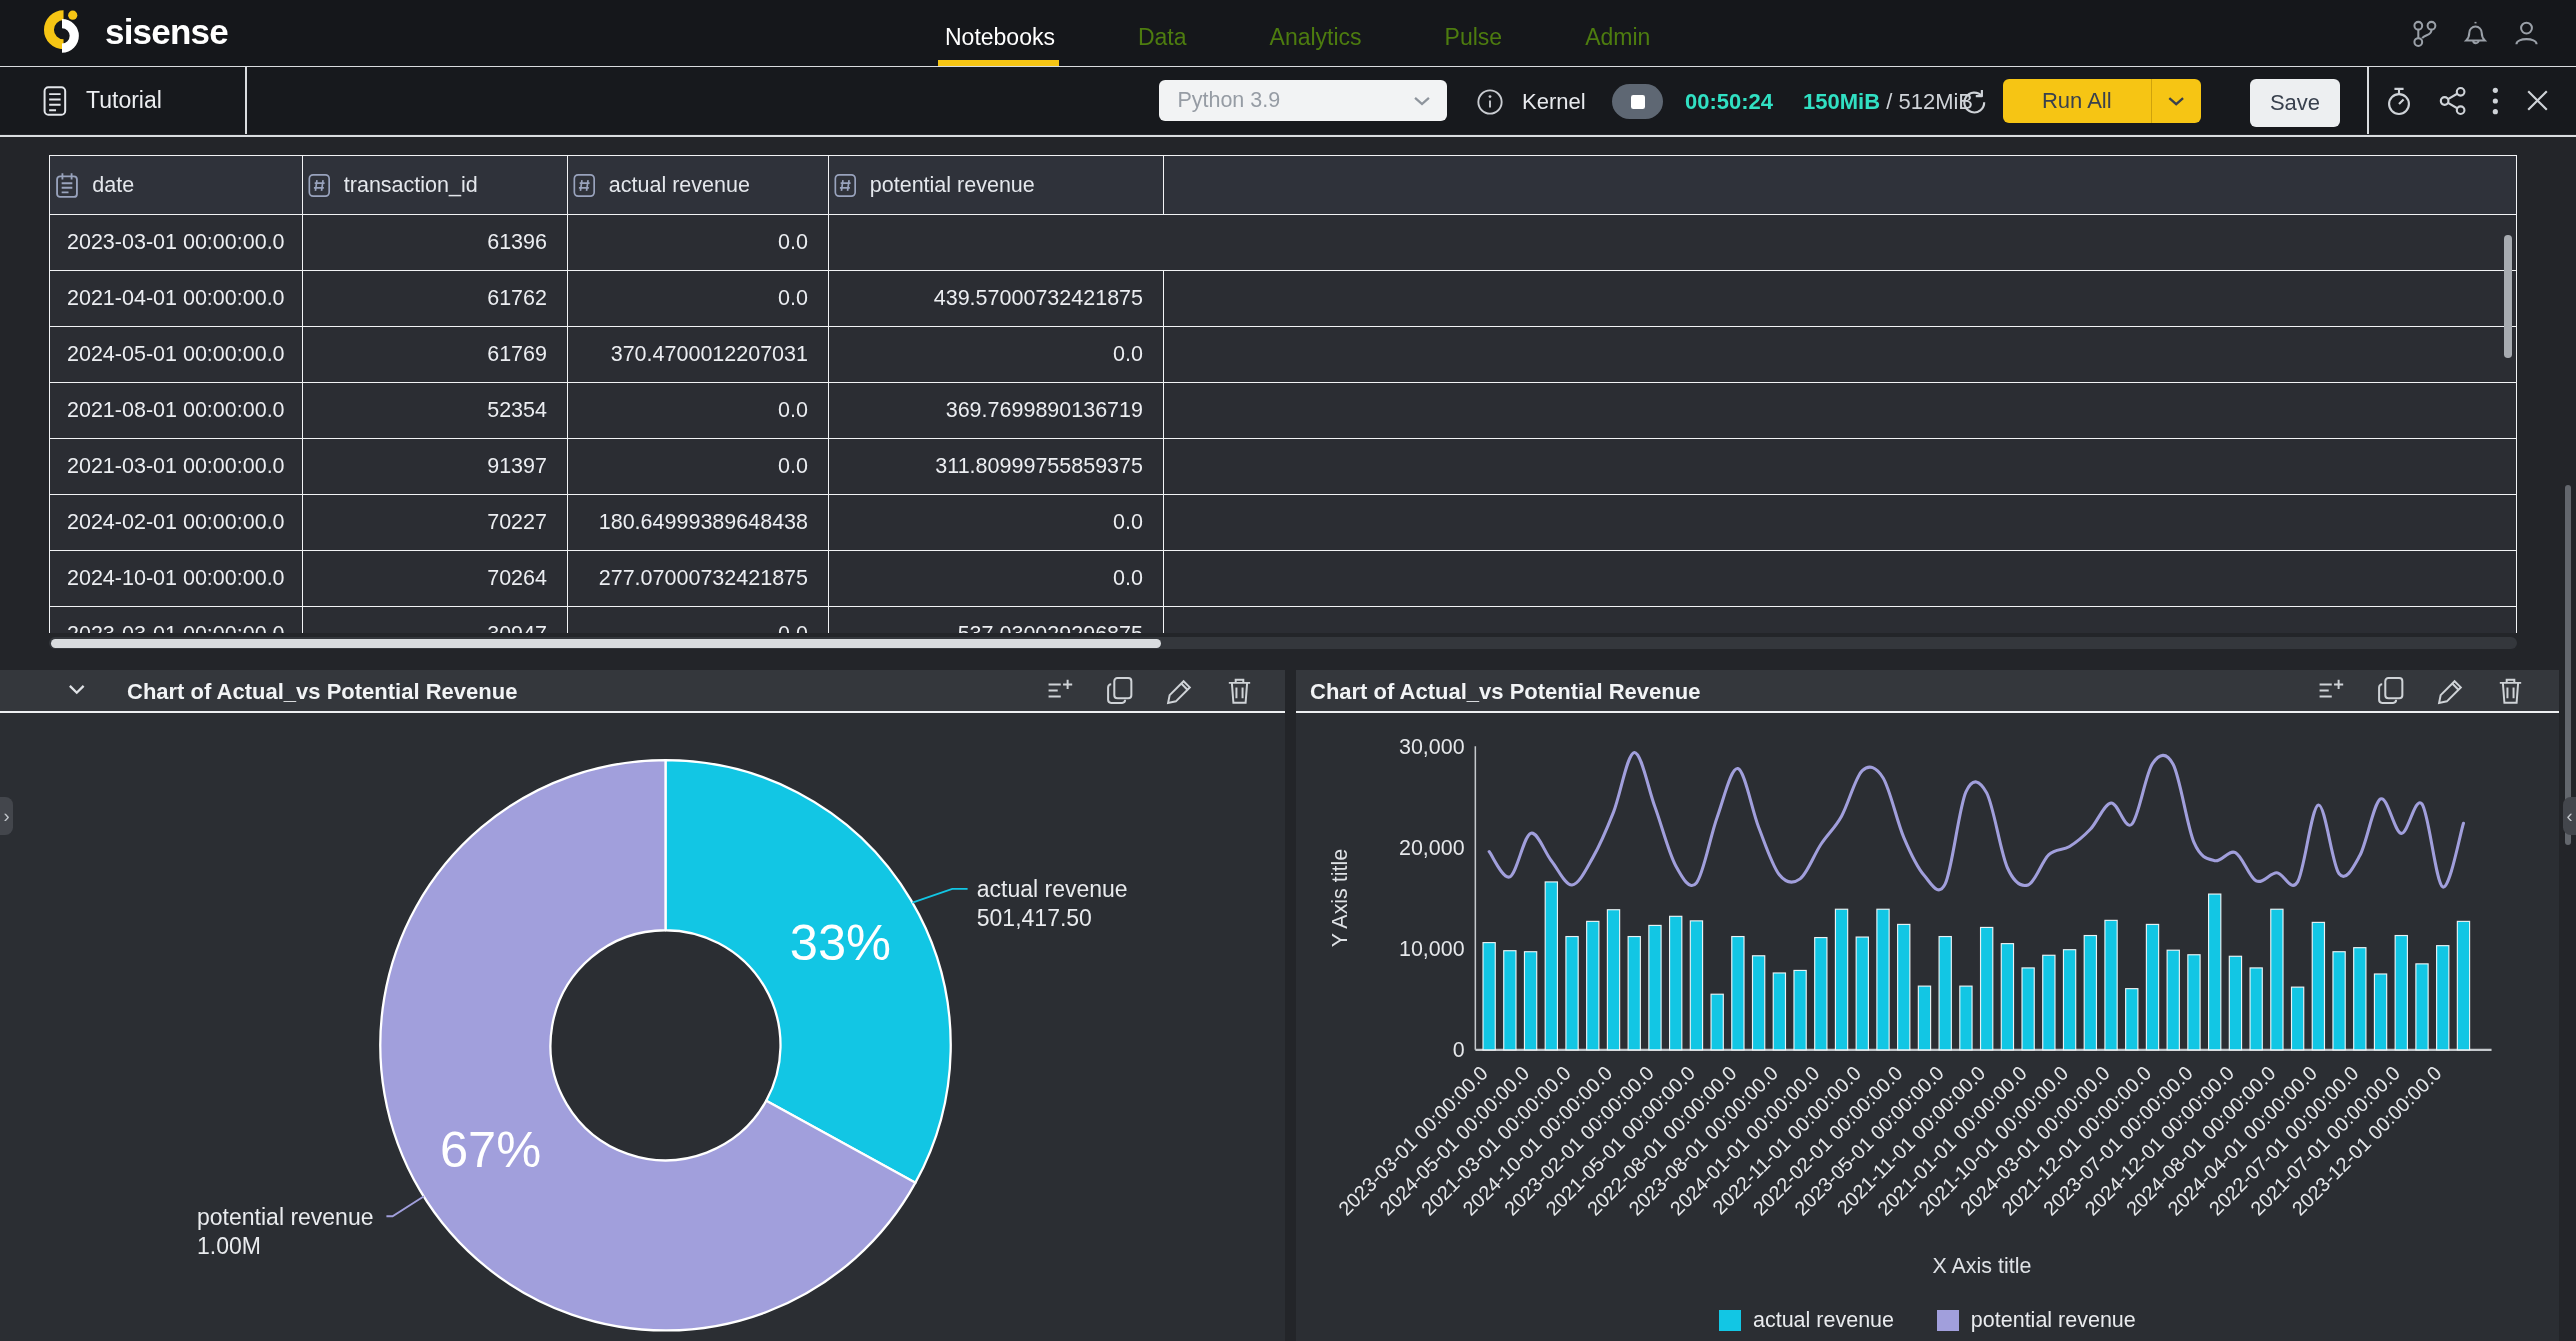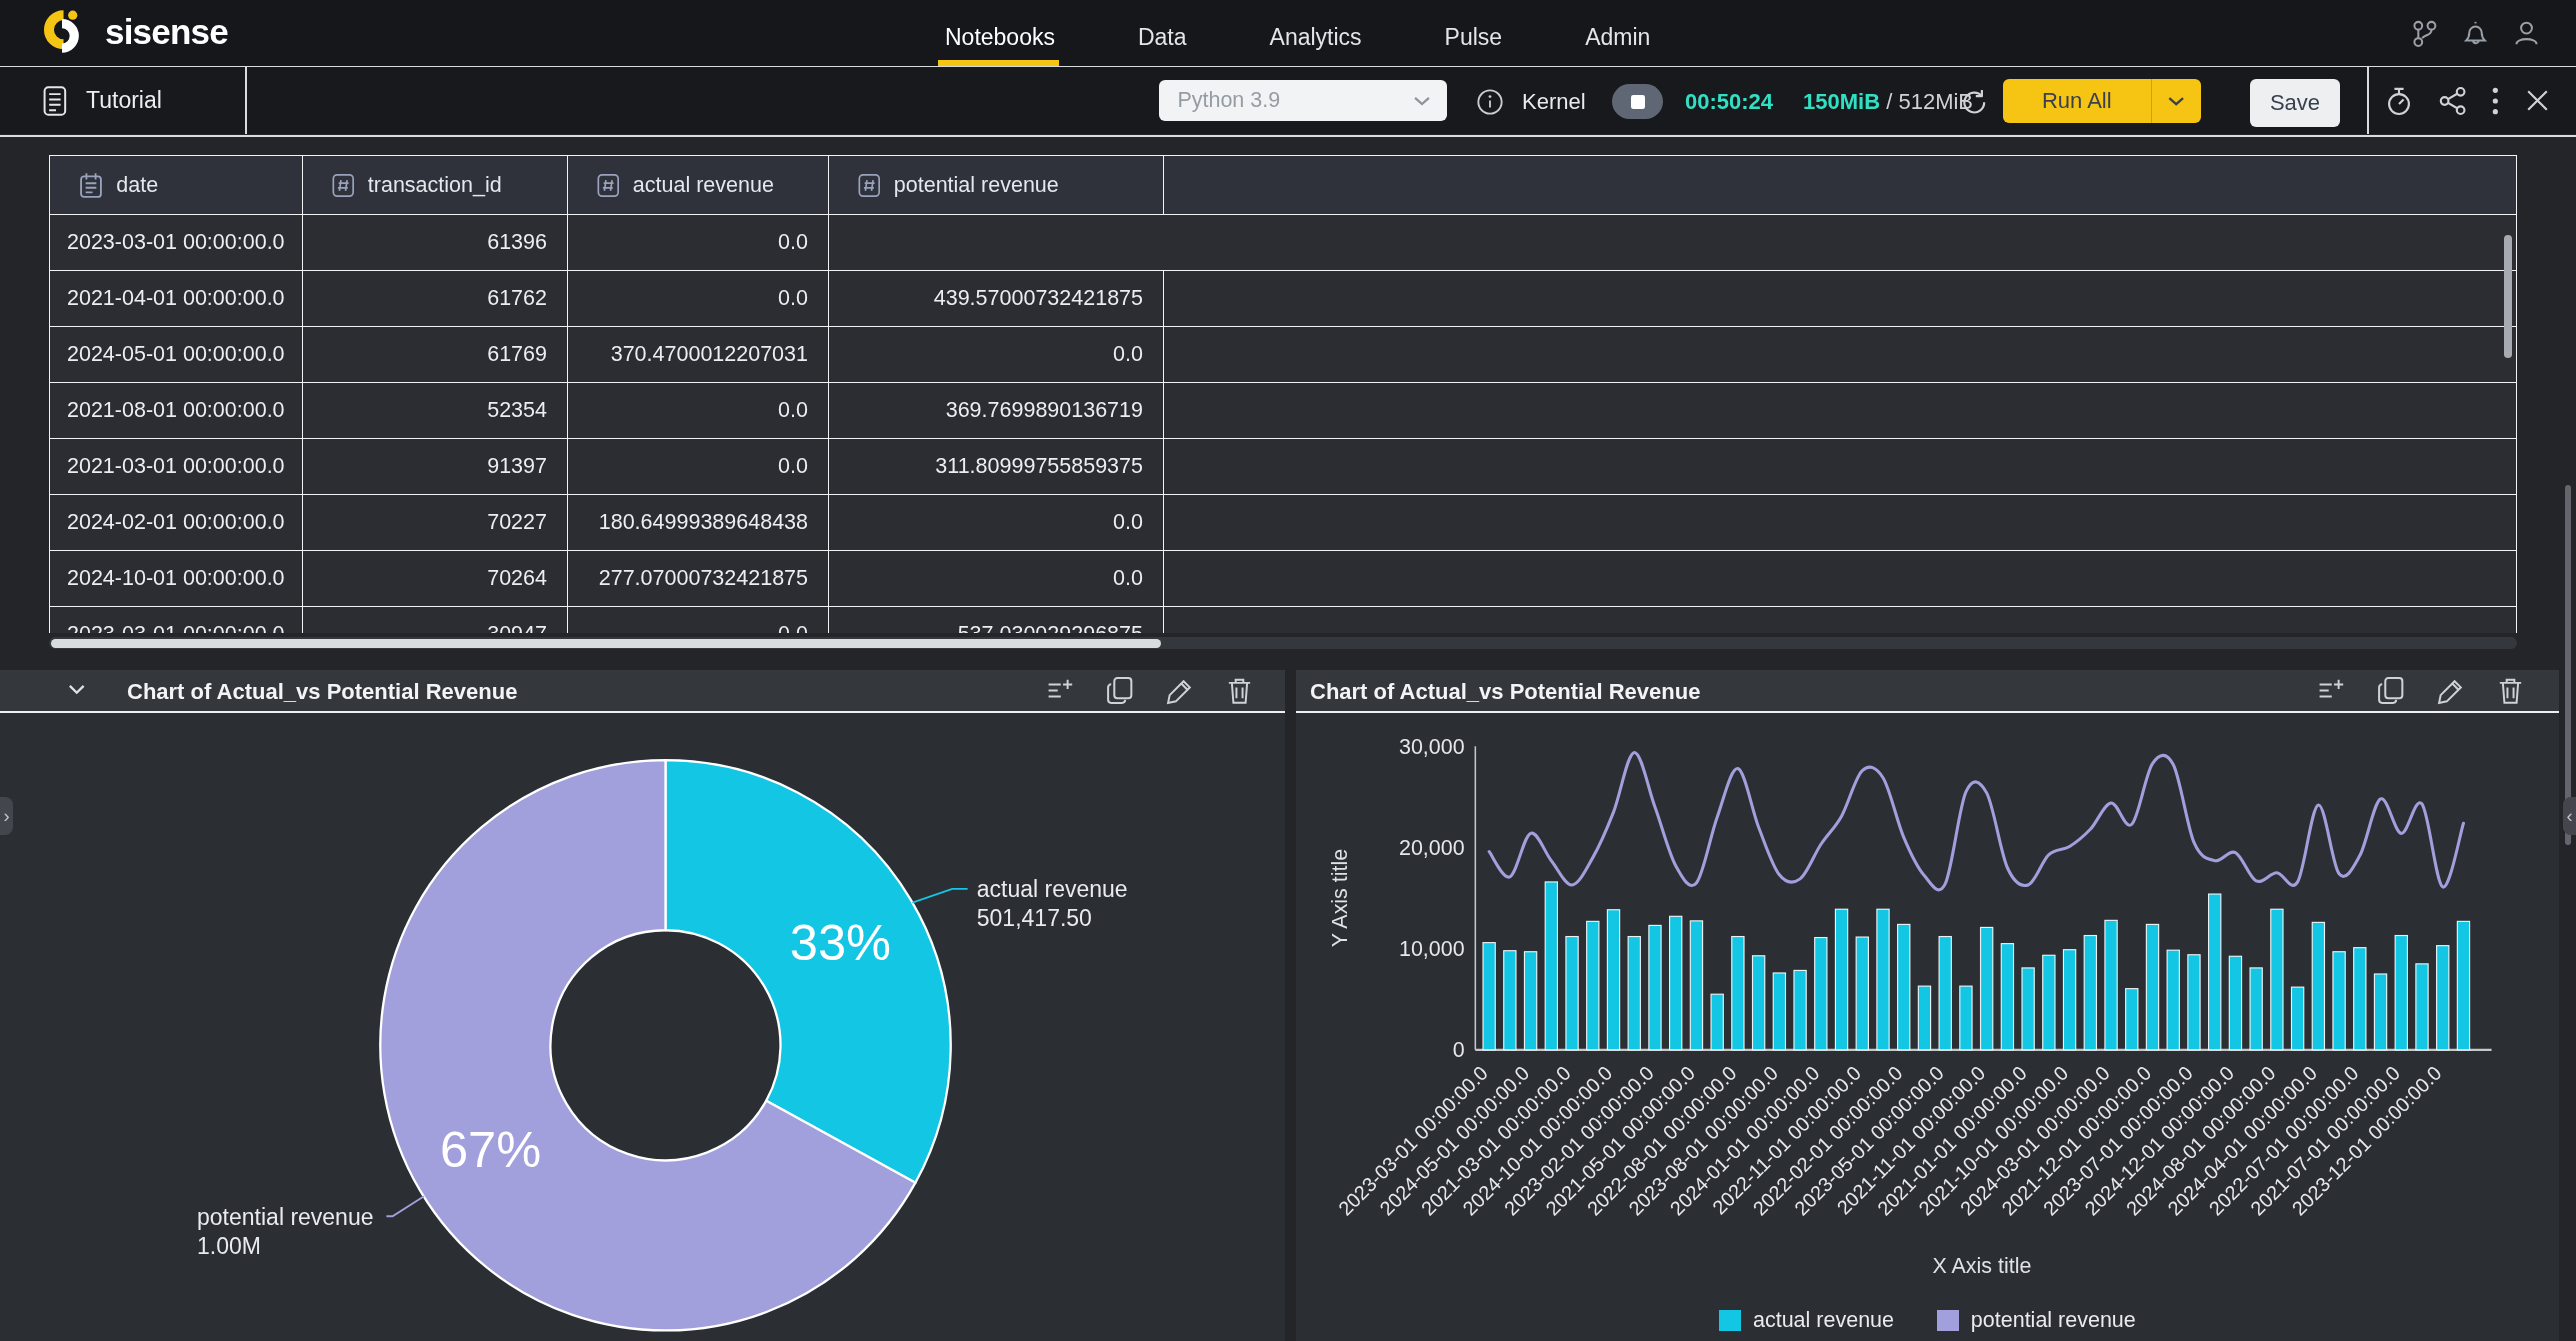--- a/index.html
+++ b/index.html
@@ -7,21 +7,21 @@
     width:2576px;height:1342px;position:relative;overflow:hidden;
     background:#232529;font-family:"Liberation Sans",sans-serif;color:#e9ebee;
     -webkit-font-smoothing:antialiased;
   }
   svg{display:block;}
   
   .topnav{position:absolute;left:0;top:0;width:2576px;height:66px;background:#15171b;}
   .brand{position:absolute;left:38px;top:9.2px;display:flex;align-items:center;gap:19px;cursor:pointer;}
   .brand-text{font-size:35px;font-weight:700;color:#ffffff;letter-spacing:-0.8px;}
   .navitems{position:absolute;left:945px;top:4px;height:66px;display:flex;align-items:center;gap:83px;}
-  .navitem{font-size:23px;color:#e5e5e5;cursor:pointer;white-space:nowrap;}
+  .navitem{font-size:23px;color:#4d7c0f;cursor:pointer;white-space:nowrap;}
   .navitem.active{color:#ffffff;}
   .nav-underline{position:absolute;left:938px;top:60px;width:121px;height:6.1px;background:#f6c514;}
   .topicons{position:absolute;right:34px;top:0;height:66px;display:flex;align-items:center;gap:20px;}
   .iconbtn{cursor:pointer;display:flex;align-items:center;justify-content:center;}
   .navsep{position:absolute;left:0;top:66px;width:2576px;height:1.5px;background:#d9dcdf;}
   
   .toolbar{position:absolute;left:0;top:67px;width:2576px;height:67px;background:#17191d;}
   .toolsep{position:absolute;left:0;top:135px;width:2576px;height:1.5px;background:#d9dcdf;}
   .tutorial{position:absolute;left:40px;top:0;height:67px;display:flex;align-items:center;gap:17px;cursor:pointer;}
   .tutorial-label{font-size:23px;color:#eceef1;}
@@ -52,21 +52,21 @@
   .table-wrap{position:absolute;left:49px;top:155px;width:2468px;height:478px;background:#2b2d33;
     border-left:1.5px solid #f2f3f5;border-top:1.5px solid #f2f3f5;border-right:1.5px solid #f2f3f5;
     box-sizing:border-box;overflow:hidden;}
   .t-row,.t-head{display:grid;grid-template-columns:253px 265px 261px 335px 1fr;border-bottom:1.5px solid #f2f3f5;}
   .t-head{height:58px;background:#2f323a;}
   .t-row{height:55px;}
   .t-cell{display:flex;align-items:center;font-size:21.5px;color:#eceef2;box-sizing:border-box;overflow:hidden;white-space:nowrap;}
   .t-cell.b{border-right:1.5px solid #f2f3f5;}
   .t-cell.left{padding-left:17px;}
   .t-cell.right{justify-content:flex-end;padding-right:20px;}
-  .t-hcell{display:flex;align-items:center;gap:12.3px;padding-left:28px;font-size:21.5px;color:#e4e7ec;box-sizing:border-box;}
+  .t-hcell{display:flex;align-items:center;gap:12.3px;padding-left:4px;font-size:21.5px;color:#e4e7ec;box-sizing:border-box;}
   .t-hcell.b{border-right:1.5px solid #f2f3f5;}
   .hscroll-track{position:absolute;left:49px;top:637px;width:2468px;height:12.3px;background:#34373c;border-radius:6.1px;}
   .hscroll-thumb{position:absolute;left:51px;top:639px;width:1110px;height:9.2px;background:#d9dcdf;border-radius:4.6px;cursor:pointer;}
   .vscroll-table{position:absolute;left:2504px;top:235px;width:7.7px;height:123px;background:#a7abb1;border-radius:3.8px;cursor:pointer;}
   .vscroll-page{position:absolute;left:2565px;top:485px;width:6.1px;height:360px;background:#63676d;border-radius:3.1px;cursor:pointer;}
   
   .panel{position:absolute;top:670px;height:672px;background:#2b2e33;}
   .panel-header{position:absolute;left:0;top:0;width:100%;height:41px;background:#34373c;border-bottom:2.3px solid #eef0f2;box-sizing:content-box;}
   .panel-title{position:absolute;top:9.2px;font-size:22px;font-weight:700;color:#f2f4f6;white-space:nowrap;}
   .panel-icons{position:absolute;top:5.4px;display:flex;gap:29px;align-items:center;}

